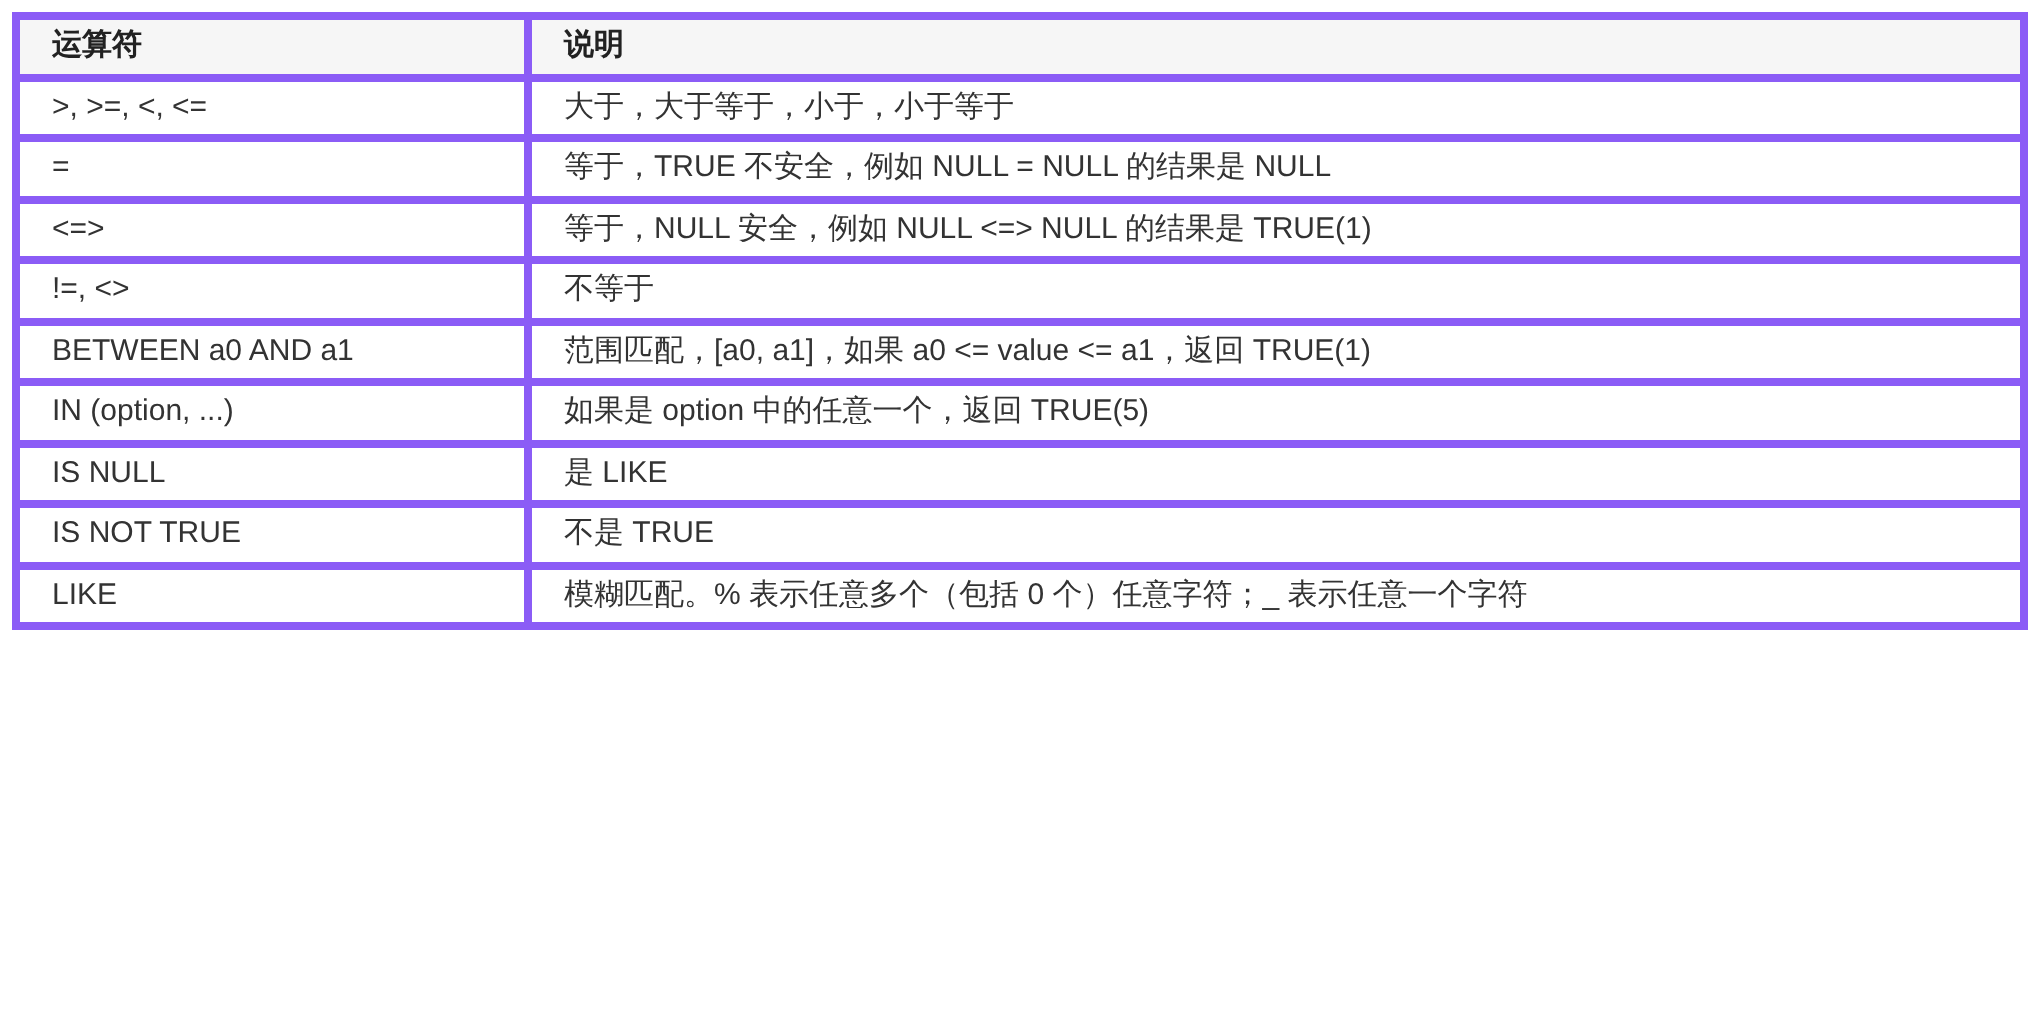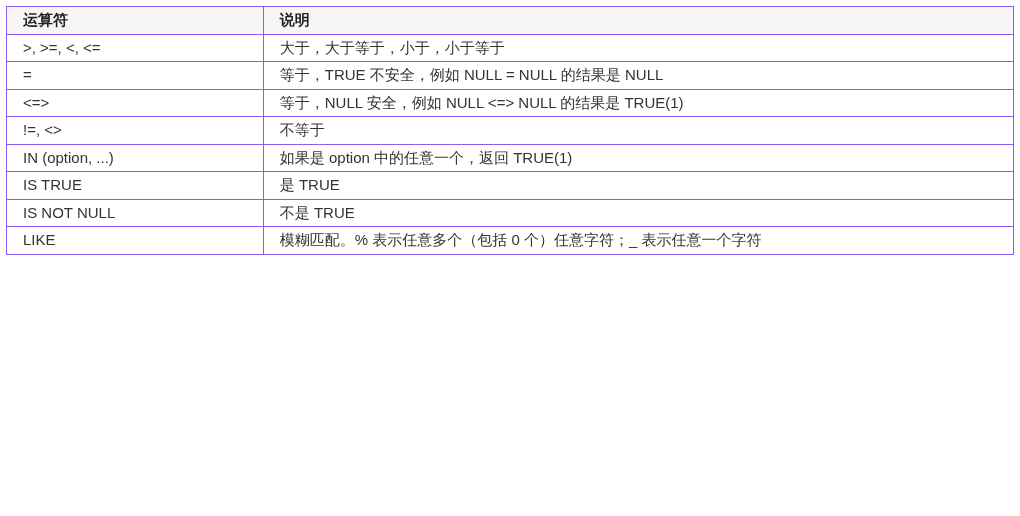--- a/index.html
+++ b/index.html
@@ -13,21 +13,21 @@
       padding: 6px;
       font-size: 15px;
       color: #333;
     }
     table {
       width: 100%;
       border-collapse: collapse;
       background: #fff;
     }
     th, td {
-      border: 1px solid #8b5cf6;
+      border: 4px solid #8b5cf6;
       padding: 2px 16px;
       text-align: left;
       vertical-align: middle;
       line-height: 1.5;
     }
     th {
       background: #f6f6f6;
       font-weight: 700;
       color: #222;
     }
@@ -66,29 +66,33 @@
     </tr>
     <tr>
       <td>&lt;=&gt;</td>
       <td>等于，NULL 安全，例如 NULL &lt;=&gt; NULL 的结果是 TRUE(1)</td>
     </tr>
     <tr>
       <td>!=, &lt;&gt;</td>
       <td>不等于</td>
     </tr>
     <tr>
-      <td>IN (option, ...)</td>
-      <td>如果是 option 中的任意一个，返回 TRUE(1)</td>
+      <td>BETWEEN a0 AND a1</td>
+      <td>范围匹配，[a0, a1]，如果 a0 &lt;= value &lt;= a1，返回 TRUE(1)</td>
     </tr>
     <tr>
-      <td>IS TRUE</td>
-      <td>是 TRUE</td>
+      <td>IN (option, ...)</td>
+      <td>如果是 option 中的任意一个，返回 TRUE(5)</td>
     </tr>
     <tr>
-      <td>IS NOT NULL</td>
+      <td>IS NULL</td>
+      <td>是 LIKE</td>
+    </tr>
+    <tr>
+      <td>IS NOT TRUE</td>
       <td>不是 TRUE</td>
     </tr>
     <tr>
       <td>LIKE</td>
       <td>模糊匹配。% 表示任意多个（包括 0 个）任意字符；_ 表示任意一个字符</td>
     </tr>
   </tbody>
 </table>
 
 </body></html>

